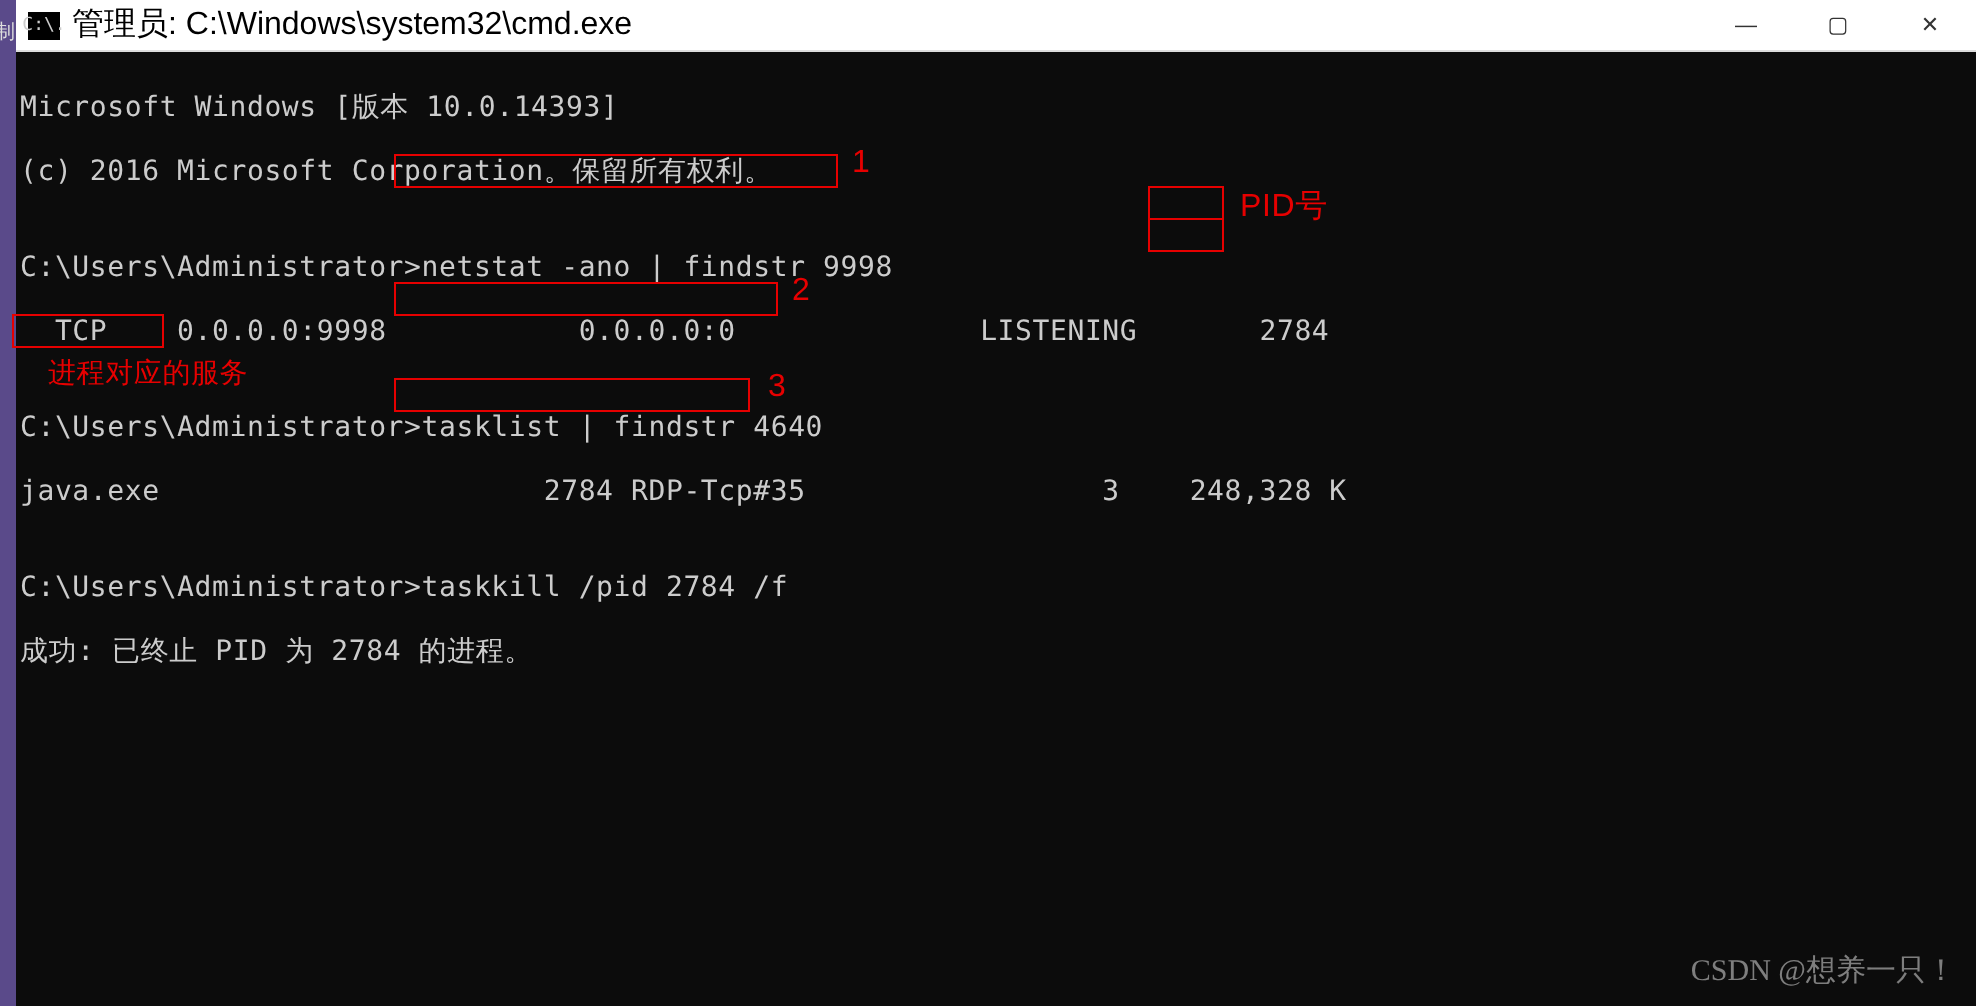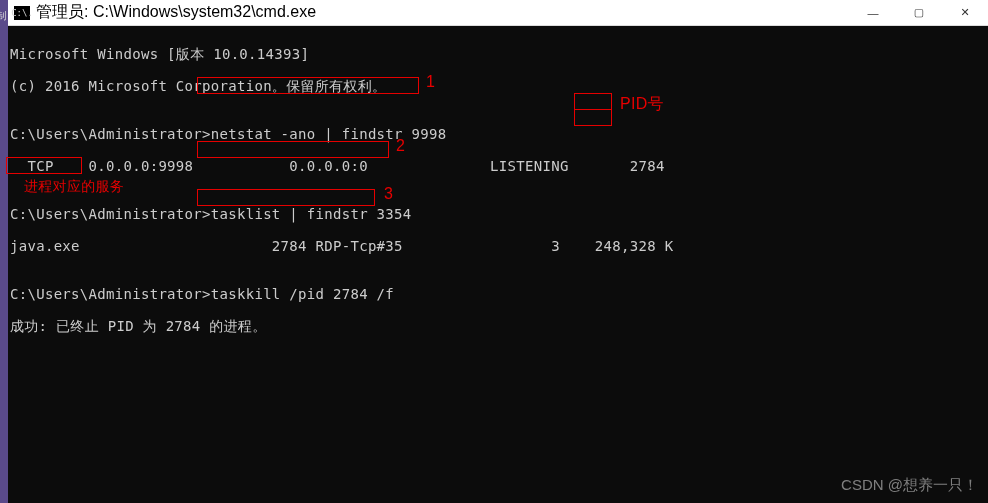--- a/index.html
+++ b/index.html
@@ -90,21 +90,21 @@
       color: #e60000;
       font-size: 16px;
       font-family: "Microsoft YaHei","SimSun",sans-serif;
       pointer-events:none;
     }
     .watermark {
       position: absolute;
       right: 10px;
       bottom: 8px;
       color: rgba(220,220,220,0.55);
-      font-family: Liberation Sans, sans-serif;
+      font-family: Liberation Serif, serif;
       font-size: 15px;
     }
   </style>
 </head>
 <body>
 
 <div class="left-strip">制</div>
 
 <div class="window">
   <div class="titlebar">
@@ -115,21 +115,21 @@
     <div class="tb-btn close">✕</div>
   </div>
 
   <div class="terminal">
 <div class="line">Microsoft Windows [版本 10.0.14393]</div>
 <div class="line">(c) 2016 Microsoft Corporation。保留所有权利。</div>
 <div class="line"></div>
 <div class="line"><span>C:\Users\Administrator&gt;</span><span>netstat -ano | findstr 9998</span></div>
 <div class="line">  TCP    0.0.0.0:9998           0.0.0.0:0              LISTENING       2784</div>
 <div class="line"></div>
-<div class="line"><span>C:\Users\Administrator&gt;</span><span>tasklist | findstr 3354</span></div>
+<div class="line"><span>C:\Users\Administrator&gt;</span><span>tasklist | findstr 4640</span></div>
 <div class="line">java.exe                      2784 RDP-Tcp#35                 3    248,328 K</div>
 <div class="line"></div>
 <div class="line"><span>C:\Users\Administrator&gt;</span><span>taskkill /pid 2784 /f</span></div>
 <div class="line">成功: 已终止 PID 为 2784 的进程。</div>
 <div class="line"></div>
 
     
     <div class="box" style="left:189px;top:51px;width:222px;height:17px;"></div>
     <div class="anno" style="left:418px;top:48px;">1</div>
 

